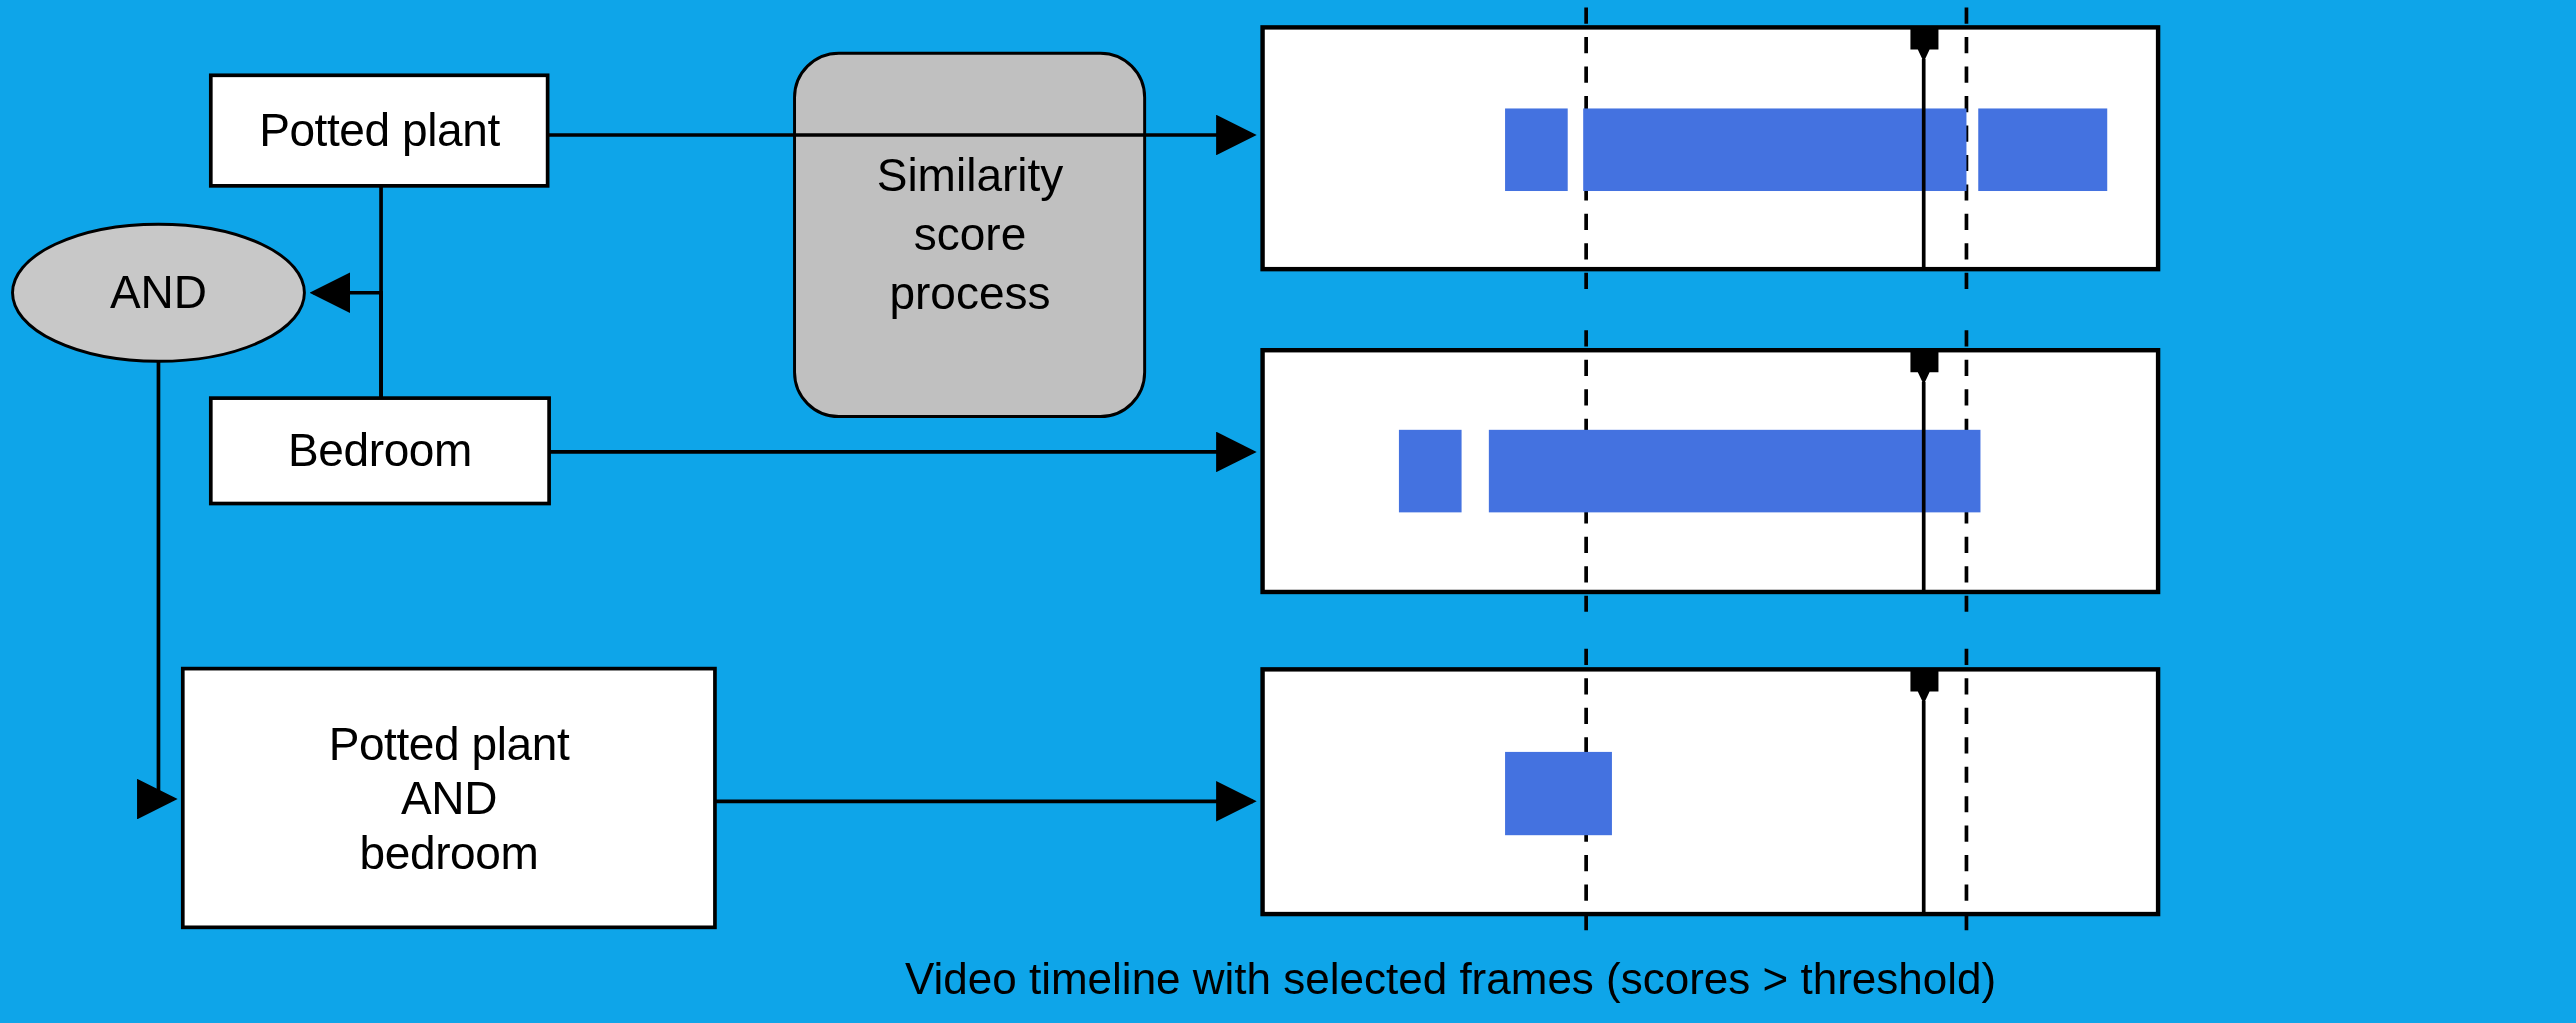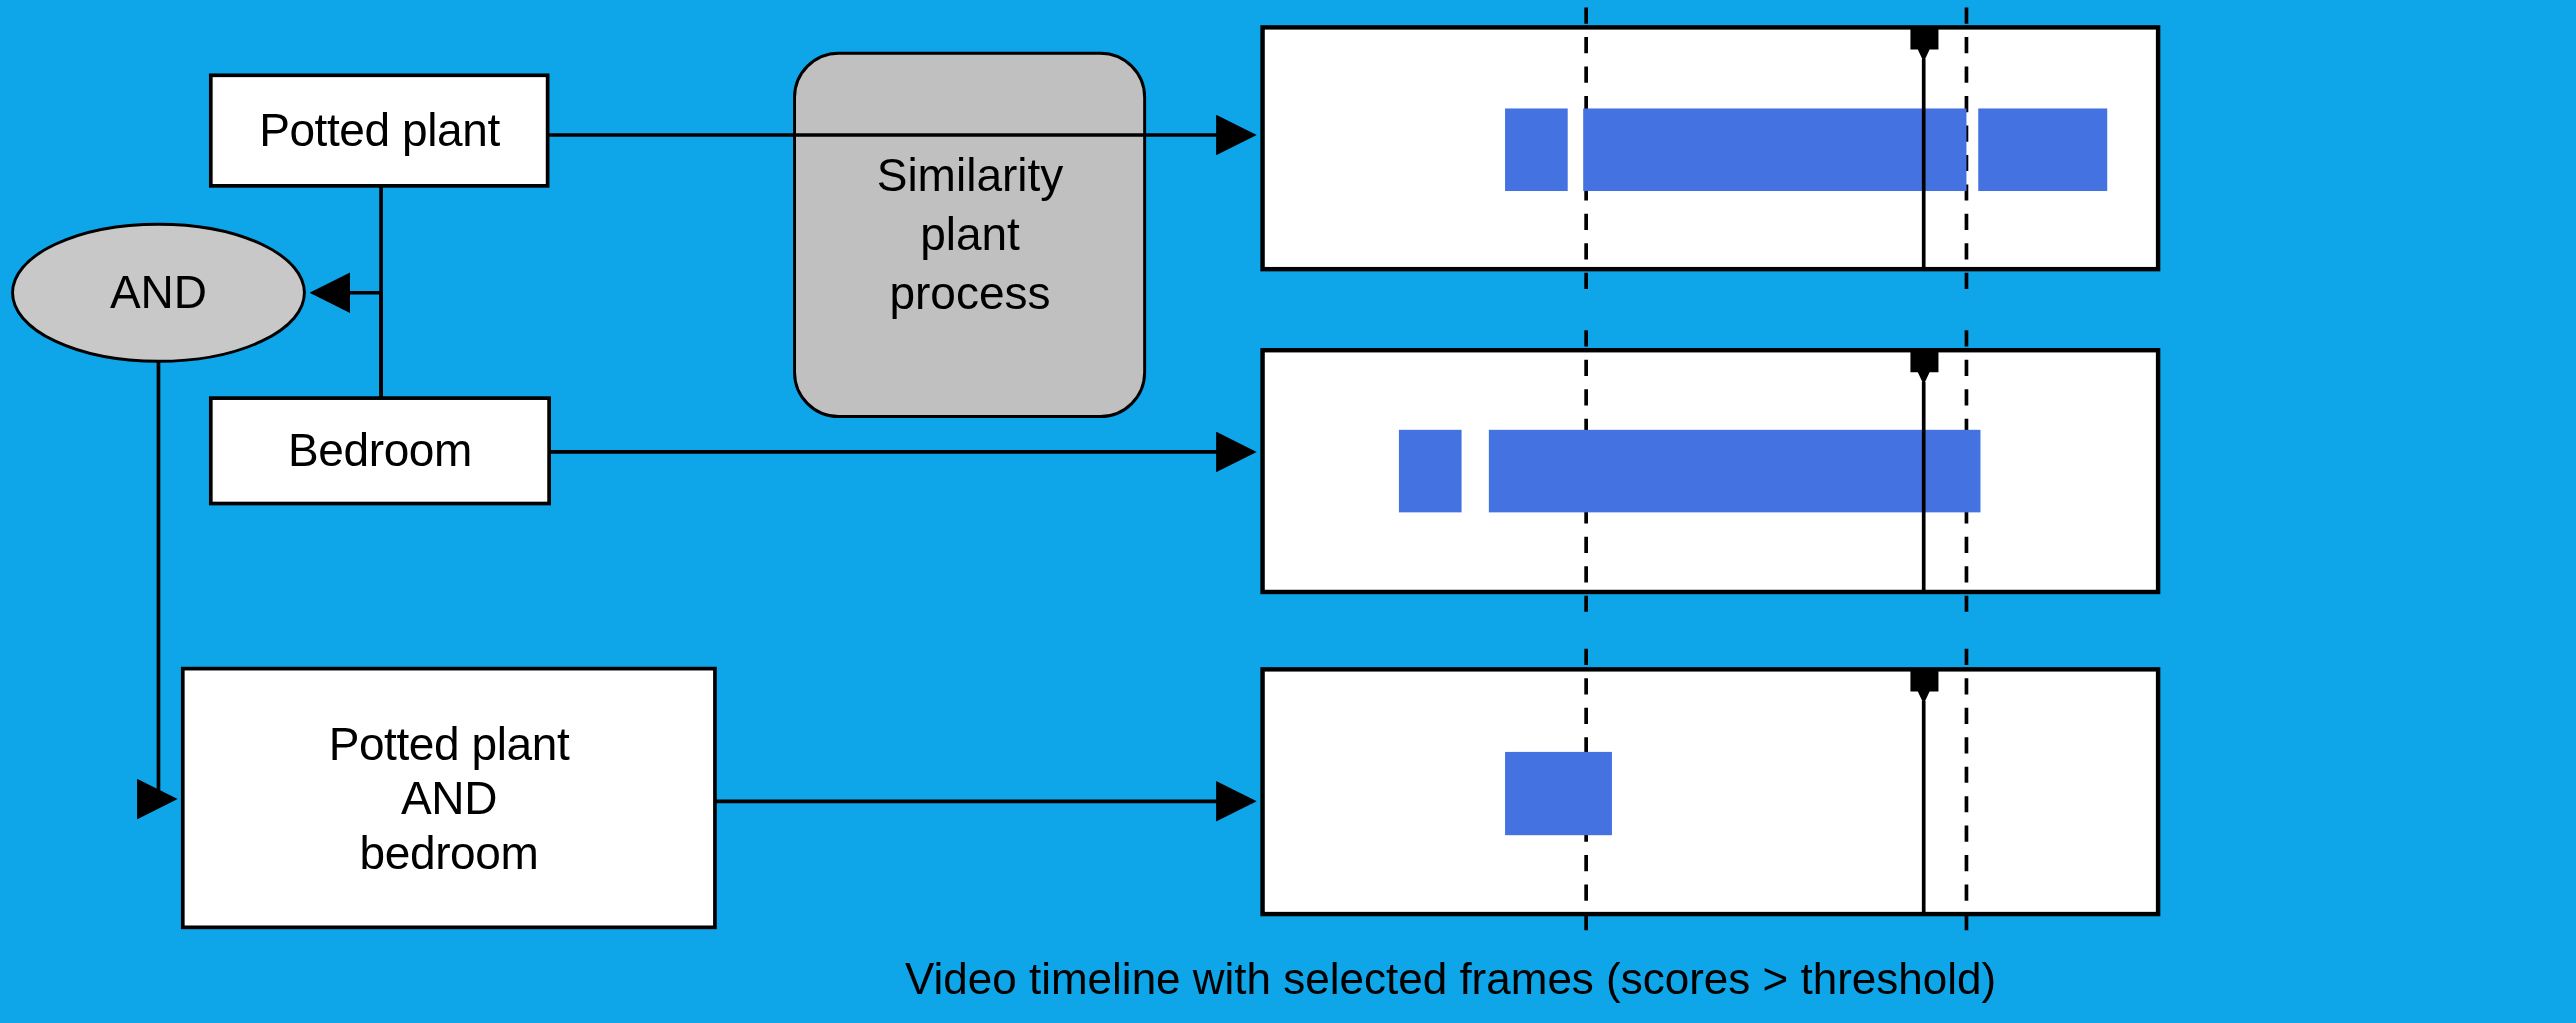--- a/index.html
+++ b/index.html
@@ -106,19 +106,19 @@
 
   <div class="node-label box-text" style="left:211px;top:398px;width:338px;height:105px;">Bedroom</div>
 
   <div class="node-label and-text" style="left:12.5px;top:224px;width:292px;height:137px;">AND</div>
 
   <div class="node-label box-text" style="left:183px;top:669px;width:532px;height:259px;">Potted plant
 AND
 bedroom</div>
 
   <div class="node-label proc-text" style="left:795px;top:53px;width:350px;height:363px;">Similarity
-plant
+score
 process</div>
 
   <div class="caption" style="left:905px;top:934px;margin-top:20px;">Video timeline with selected frames (scores &gt; threshold)</div>
 
 </div>
 
 
 </body></html>

